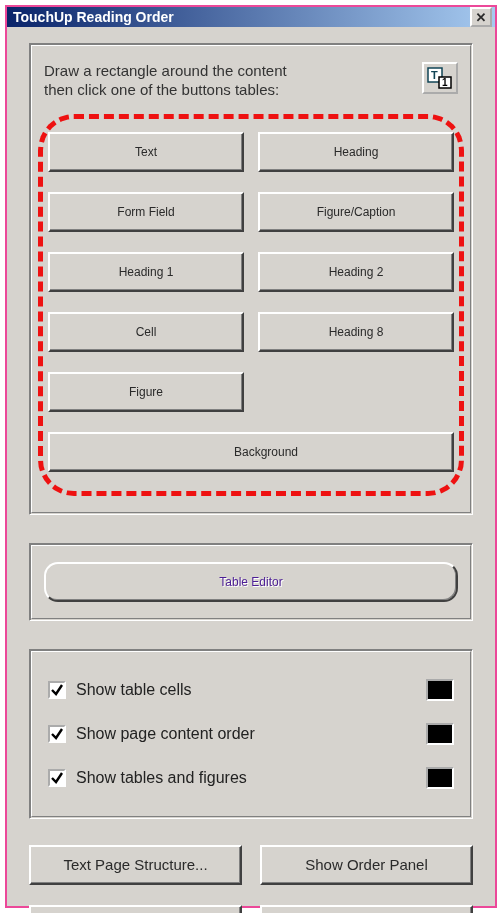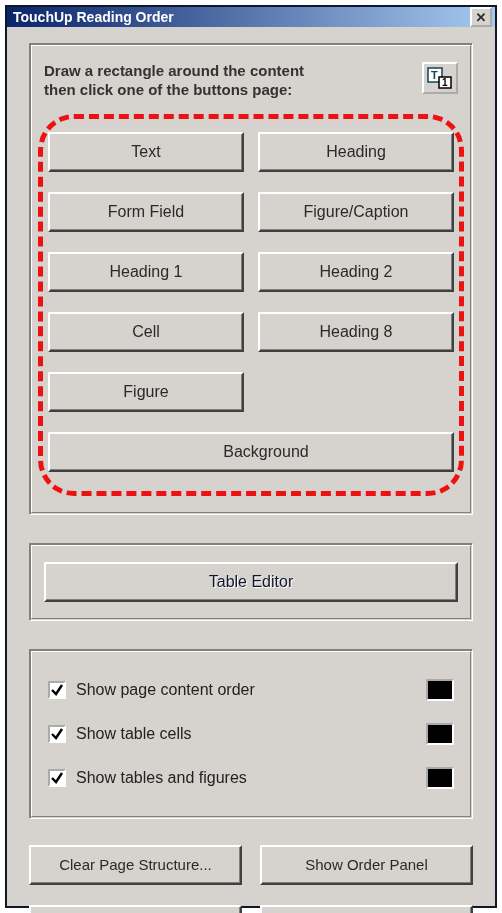--- a/index.html
+++ b/index.html
@@ -8,21 +8,21 @@
     font-family: Tahoma, "MS Sans Serif", Arial, sans-serif;
     font-size: 13px;
     background: #fff;
     width: 502px;
     height: 913px;
     padding: 5px;
   }
   .outer-frame {
     width: 492px;
     height: 903px;
-    border: 2px solid #0f172a;
+    border: 2px solid #ec4899;
     background: #d6d3ce;
     display: flex;
     flex-direction: column;
   }
   
   .titlebar {
     height: 28px;
     background: linear-gradient(to right, #0a246a, #a6caf0);
     color: #fff;
     display: flex;
@@ -70,21 +70,21 @@
   
   .instruction-row {
     display: flex;
     align-items: flex-start;
     gap: 8px;
     color: #333;
     font-size: 15px;
     line-height: 1.25;
     margin-bottom: 14px;
   }
-  .instruction-row .txt { flex: 1; font-weight: bold; }
+  .instruction-row .txt { flex: 1; }
   .tool-icon {
     width: 36px; height: 32px;
     border: 2px outset #fff;
     background: #d6d3ce;
     position: relative;
     display: flex; align-items: center; justify-content: center;
   }
   .tool-icon svg { display: block; }
   
   .dash-wrap {
@@ -106,30 +106,31 @@
     column-gap: 14px;
     row-gap: 20px;
   }
   .btn-grid .full { grid-column: 1 / span 2; padding-left: 34px; }
   .win-btn {
     background: #d6d3ce;
     border: 2px solid;
     border-color: #fff #404040 #404040 #fff;
     box-shadow: inset -1px -1px 0 #808080, inset 1px 1px 0 #d6d3ce;
     height: 40px;
-    font-size: 16px;
+    font-size: 12px;
     color: #2a2a2a;
     display: flex; align-items: center; justify-content: center;
     padding: 0 4px;
     cursor: default;
     user-select: none;
   }
   .win-btn.disabled {
-    color: #0f172a;
+    color: #4c1d95;
     text-shadow: 1px 1px 0 #fff;
+    border-radius: 14px;
   }
   
   .single-group {
     margin-bottom: 28px;
   }
   .single-group .win-btn { width: 100%; height: 40px; }
   
   .check-group { margin-bottom: 26px; padding: 18px 18px; }
   .check-row {
     display: flex;
@@ -168,21 +169,21 @@
   </div>
 
   <div class="body-area">
 
     <div class="group">
       <div class="group-inner-border"></div>
 
       <div class="instruction-row">
         <div class="txt">
           <div>Draw a rectangle around the content</div>
-          <div>then click one of the buttons page:</div>
+          <div>then click one of the buttons tables:</div>
         </div>
         <div class="tool-icon">
           <svg width="26" height="22" viewBox="0 0 26 22">
             <rect x="1" y="1" width="14" height="14" fill="#fff" stroke="#145" stroke-width="1.5"></rect>
             <text x="4" y="12" font-size="11" font-weight="bold" fill="#145" font-family="Arial">T</text>
             <rect x="12" y="10" width="12" height="11" fill="#fff" stroke="#000" stroke-width="1.5"></rect>
             <text x="15" y="19" font-size="10" font-weight="bold" fill="#000" font-family="Arial">1</text>
           </svg>
         </div>
       </div>
@@ -211,48 +212,48 @@
 
     <div class="group check-group">
       <div class="group-inner-border"></div>
 
       <div class="check-row">
         <div class="chk">
           <svg width="14" height="14" viewBox="0 0 14 14">
               <path d="M2 7 L6 11 L12 2" stroke="#000" stroke-width="2.4" fill="none"></path>
             </svg>
         </div>
-        <span class="lbl">Show page content order</span>
+        <span class="lbl">Show table cells</span>
         <div class="swatch"></div>
       </div>
 
       <div class="check-row">
         <div class="chk">
           <svg width="14" height="14" viewBox="0 0 14 14">
               <path d="M2 7 L6 11 L12 2" stroke="#000" stroke-width="2.4" fill="none"></path>
             </svg>
         </div>
-        <span class="lbl">Show table cells</span>
+        <span class="lbl">Show page content order</span>
         <div class="swatch"></div>
       </div>
 
       <div class="check-row">
         <div class="chk">
           <svg width="14" height="14" viewBox="0 0 14 14">
               <path d="M2 7 L6 11 L12 2" stroke="#000" stroke-width="2.4" fill="none"></path>
             </svg>
         </div>
         <span class="lbl">Show tables and figures</span>
         <div class="swatch"></div>
       </div>
     </div>
 
     <div class="bottom-rows">
       <div class="bottom-row">
-        <div class="win-btn">Clear Page Structure...</div>
+        <div class="win-btn">Text Page Structure...</div>
         <div class="win-btn">Show Order Panel</div>
       </div>
       <div class="bottom-row">
         <div class="win-btn">Help</div>
         <div class="win-btn">Close</div>
       </div>
     </div>
 
   </div>
 </div>

